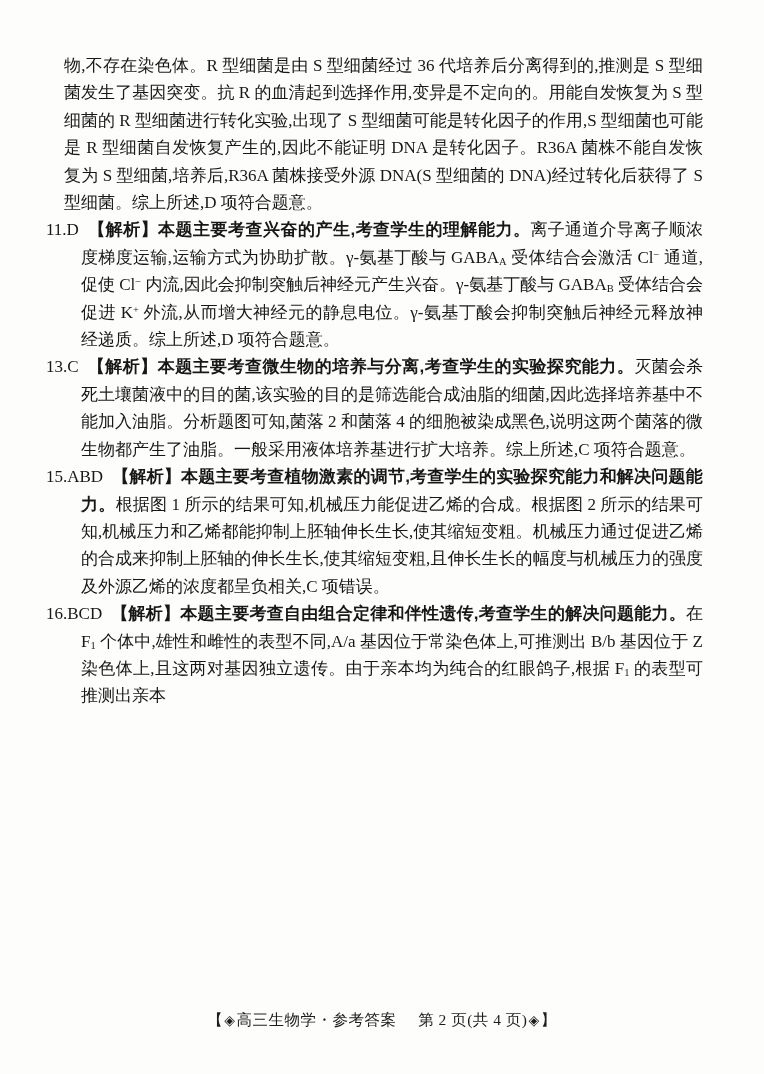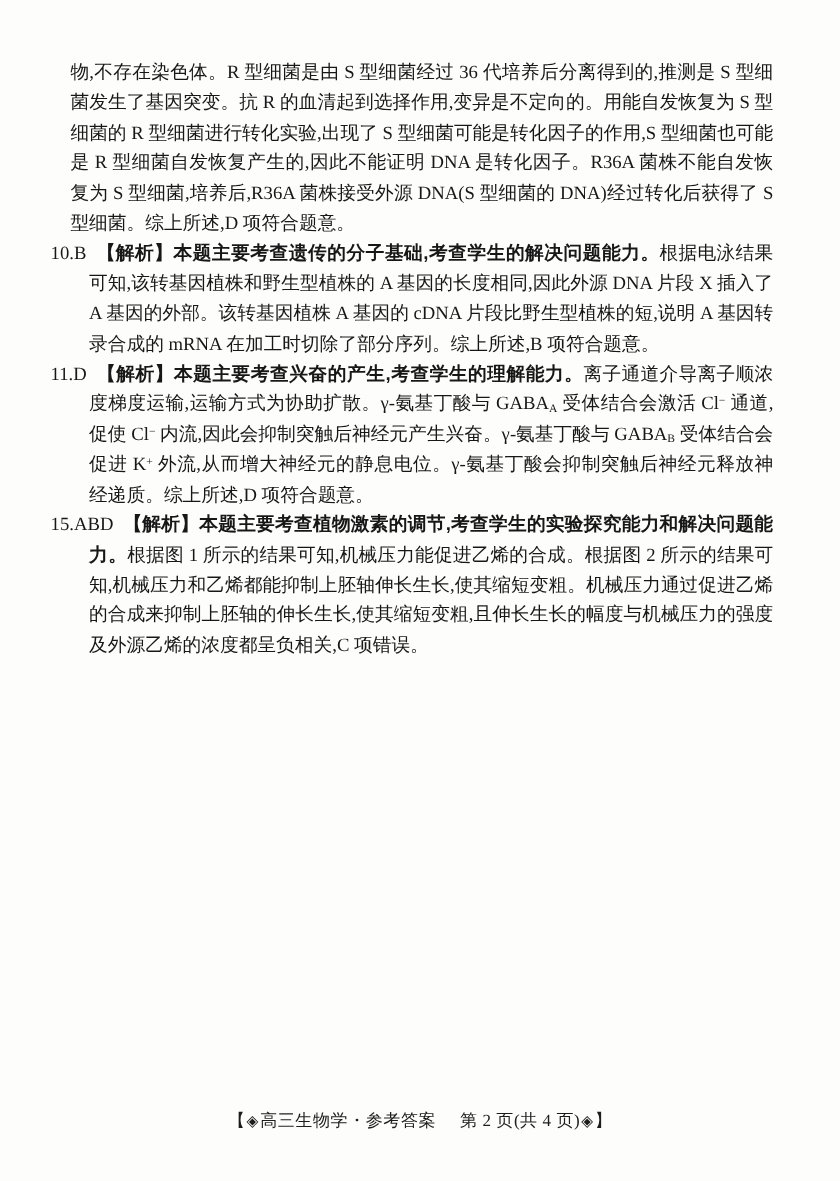--- a/index.html
+++ b/index.html
@@ -46,25 +46,26 @@
   .footer .fpage { margin-left: 1.4em; }
   .footer .diamond { font-size: 14px; margin: 0 1px; }
 </style>
 </head>
 <body>
 
 <div class="page">
 
   <p class="para cont"><span>物,不存在染色体。R 型细菌是由 S 型细菌经过 36 代培养后分离得到的,推测是 S 型细菌发生了基因突变。抗 R 的血清起到选择作用,变异是不定向的。用能自发恢复为 S 型细菌的 R 型细菌进行转化实验,出现了 S 型细菌可能是转化因子的作用,S 型细菌也可能是 R 型细菌自发恢复产生的,因此不能证明 DNA 是转化因子。R36A 菌株不能自发恢复为 S 型细菌,培养后,R36A 菌株接受外源 DNA(S 型细菌的 DNA)经过转化后获得了 S 型细菌。综上所述,D 项符合题意。</span></p>
 
-  <p class="para item"><span class="num">10.B</span><span><span class="seg-bold">【解析】本题主要考查遗传的分子基础,考查学生的解决问题能力。</span><span>根据电泳结果可知,该转基因植株和野生型植株的 A 基因的长度相同,因此外源 DNA 片段 X 插入了 A 基因的外部。该转基因植株 A 基因的 cDNA 片段比野生型植株的短,说明 A 基因转录合成的 mRNA 在加工时切除了部分序列。综上所述,B 项符合题意。</span></span></p>
 
   <p class="para item"><span class="num">11.D</span><span><span class="seg-bold">【解析】本题主要考查兴奋的产生,考查学生的理解能力。</span><span>离子通道介导离子顺浓度梯度运输,运输方式为协助扩散。γ-氨基丁酸与 GABA</span><sub>A</sub><span> 受体结合会激活 Cl</span><sup>−</sup><span> 通道,促使 Cl</span><sup>−</sup><span> 内流,因此会抑制突触后神经元产生兴奋。γ-氨基丁酸与 GABA</span><sub>B</sub><span> 受体结合会促进 K</span><sup>+</sup><span> 外流,从而增大神经元的静息电位。γ-氨基丁酸会抑制突触后神经元释放神经递质。综上所述,D 项符合题意。</span></span></p>
 
 
+  <p class="para item"><span class="num">13.C</span><span><span class="seg-bold">【解析】本题主要考查微生物的培养与分离,考查学生的实验探究能力。</span><span>灭菌会杀死土壤菌液中的目的菌,该实验的目的是筛选能合成油脂的细菌,因此选择培养基中不能加入油脂。分析题图可知,菌落 2 和菌落 4 的细胞被染成黑色,说明这两个菌落的微生物都产生了油脂。一般采用液体培养基进行扩大培养。综上所述,C 项符合题意。</span></span></p>
 
 
   <p class="para item"><span class="num">15.ABD</span><span><span class="seg-bold">【解析】本题主要考查植物激素的调节,考查学生的实验探究能力和解决问题能力。</span><span>根据图 1 所示的结果可知,机械压力能促进乙烯的合成。根据图 2 所示的结果可知,机械压力和乙烯都能抑制上胚轴伸长生长,使其缩短变粗。机械压力通过促进乙烯的合成来抑制上胚轴的伸长生长,使其缩短变粗,且伸长生长的幅度与机械压力的强度及外源乙烯的浓度都呈负相关,C 项错误。</span></span></p>
 
+  <p class="para item"><span class="num">16.BCD</span><span><span class="seg-bold">【解析】本题主要考查自由组合定律和伴性遗传,考查学生的解决问题能力。</span><span>在 F</span><sub>1</sub><span> 个体中,雄性和雌性的表型不同,A/a 基因位于常染色体上,可推测出 B/b 基因位于 Z 染色体上,且这两对基因独立遗传。由于亲本均为纯合的红眼鸽子,根据 F</span><sub>1</sub><span> 的表型可推测出亲本</span></span></p>
 
   <div class="footer"><span>【</span><span class="diamond">◈</span><span>高三生物学・参考答案</span><span class="fpage">第 2 页(共 4 页)</span><span class="diamond">◈</span><span>】</span></div>
 
 </div>
 
 </body></html>

